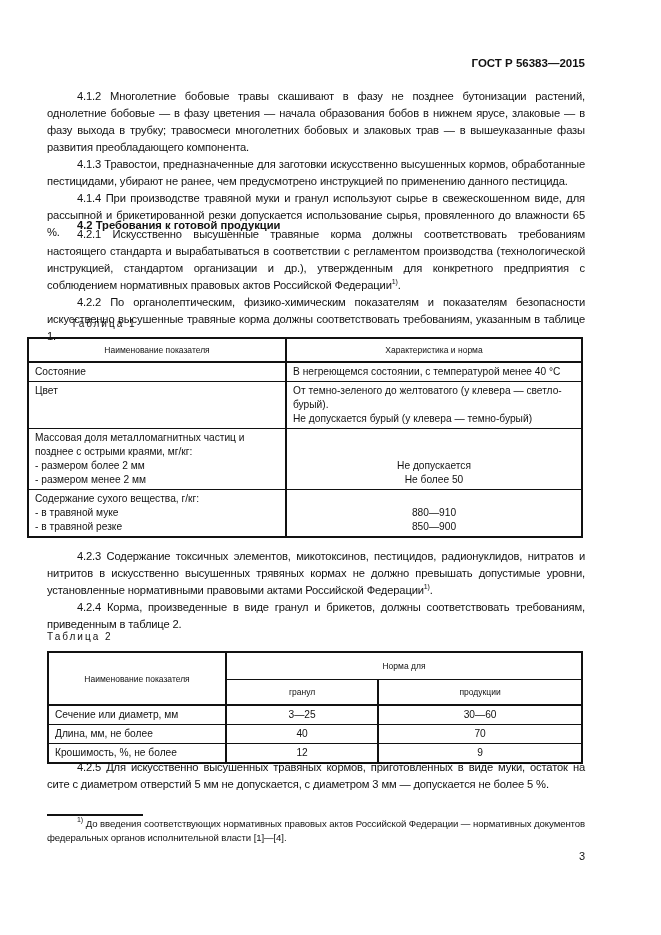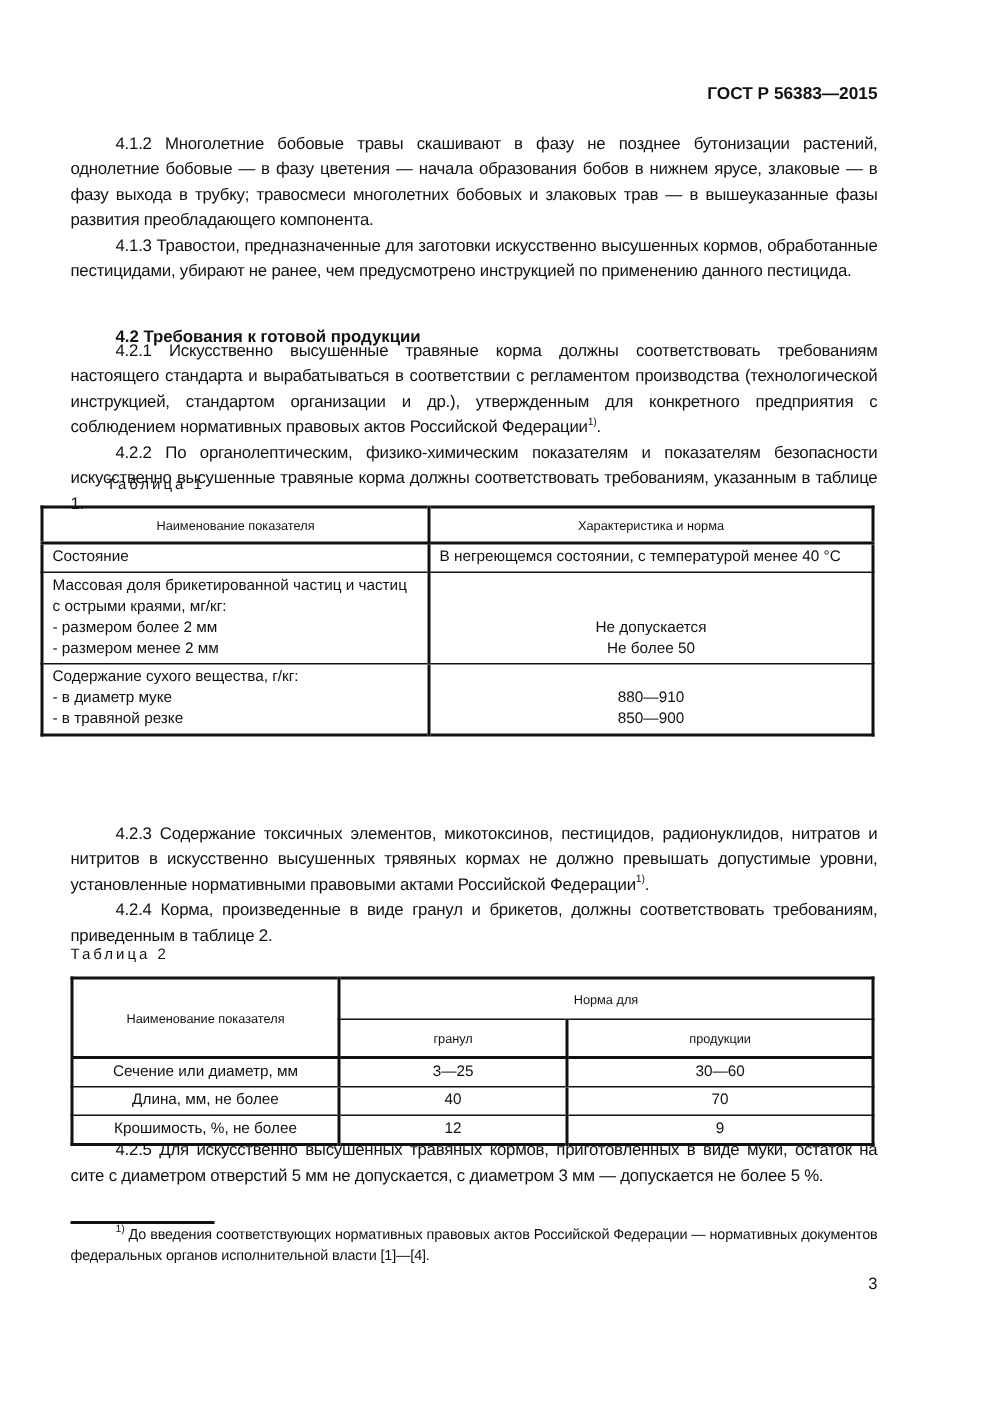--- a/index.html
+++ b/index.html
@@ -35,40 +35,41 @@
     border: 1px solid #111; padding: 2px 6px; vertical-align: top;
     font-weight: normal; text-align: left;
   }
   table.t th { font-size: 8.5px; text-align: center; vertical-align: middle; padding: 4px 6px; margin-left: 24px; }
   table.t tr.head-row th, table.t tr.head-row td { border-bottom: 2px solid #111; }
   table.t td.col-sep { border-right: 2px solid #111; }
   table.t td.center { text-align: center; vertical-align: bottom; }
   #t1 { left: 27px; top: 337px; width: 556px; }
   #t1 td.c1 { width: 244px; margin-top: 23px; }
   #t2 { left: 47px; top: 651px; width: 536px; }
-  #t2 td.c1 { width: 164px; text-align: center; }
+  #t2 td.c1 { width: 164px; }
   #t2 td.num { text-align: center; vertical-align: middle; }
   .footnote-rule {
     position: absolute; left: 47px; top: 814px; width: 96px; height: 2px; background: #111;
   }
   .footnote {
     position: absolute; left: 47px; top: 817px; width: 538px;
     font-size: 9.6px; line-height: 14px; text-align: justify; letter-spacing: -0.1px;
   }
   .footnote p { margin: 0; text-indent: 30px; }
   .page-number { position: absolute; top: 850px; right: 76px; font-size: 11px; }
 </style>
 </head>
 <body>
 
 <div class="page-header">ГОСТ Р 56383—2015</div>
 
 <div class="body-block" style="top:88px;">
   <p>4.1.2 Многолетние бобовые травы скашивают в фазу не позднее бутонизации растений, однолетние бобовые — в фазу цветения — начала образования бобов в нижнем ярусе, злаковые — в фазу выхода в трубку; травосмеси многолетних бобовых и злаковых трав — в вышеуказанные фазы развития преобладающего компонента.</p>
   <p>4.1.3 Травостои, предназначенные для заготовки искусственно высушенных кормов, обработанные пестицидами, убирают не ранее, чем предусмотрено инструкцией по применению данного пестицида.</p>
+  <p>4.1.4 При производстве травяной муки и гранул используют сырье в свежескошенном виде, для рассыпной и брикетированной резки допускается использование сырья, провяленного до влажности 65 %.</p>
 </div>
 
 <div class="section-heading">4.2 Требования к готовой продукции</div>
 
 <div class="body-block" style="top:226px;">
   <p><span>4.2.1 Искусственно высушенные травяные корма должны соответствовать требованиям настоящего стандарта и вырабатываться в соответствии с регламентом производства (технологической инструкцией, стандартом организации и др.), утвержденным для конкретного предприятия с соблюдением нормативных правовых актов Российской Федерации</span><sup>1)</sup><span>.</span></p>
   <p>4.2.2 По органолептическим, физико-химическим показателям и показателям безопасности искусственно высушенные травяные корма должны соответствовать требованиям, указанным в таблице 1.</p>
 </div>
 
 <div class="table-caption" style="top:318px;margin-left:24px;">Таблица 1</div>
@@ -77,34 +78,41 @@
   <tbody>
       <tr class="head-row">
     <th class="col-sep" style="border-right:2px solid #111;">Наименование показателя</th>
     <th>Характеристика и норма</th>
   </tr>
   <tr>
     <td class="c1 col-sep">Состояние</td>
     <td>В негреющемся состоянии, с температурой менее 40 °С</td>
   </tr>
   <tr>
+    <td class="c1 col-sep" style="height:32px;">Цвет</td>
+    <td>
+          <div>От темно-зеленого до желтоватого (у клевера — светло-бурый).</div>
+          <div>Не допускается бурый (у клевера — темно-бурый)</div>
+        </td>
+  </tr>
+  <tr>
     <td class="c1 col-sep">
-          <div>Массовая доля брикетированной частиц и частиц с острыми краями, мг/кг:</div>
+          <div>Массовая доля металломагнитных частиц и позднее с острыми краями, мг/кг:</div>
           <div>- размером более 2 мм</div>
           <div>- размером менее 2 мм</div>
         </td>
     <td class="center">
           <div>Не допускается</div>
           <div>Не более 50</div>
         </td>
   </tr>
   <tr>
     <td class="c1 col-sep">
           <div>Содержание сухого вещества, г/кг:</div>
-          <div>- в диаметр муке</div>
+          <div>- в травяной муке</div>
           <div>- в травяной резке</div>
         </td>
     <td class="center">
           <div>880—910</div>
           <div>850—900</div>
         </td>
   </tr>
 </tbody>
   </table>
 

